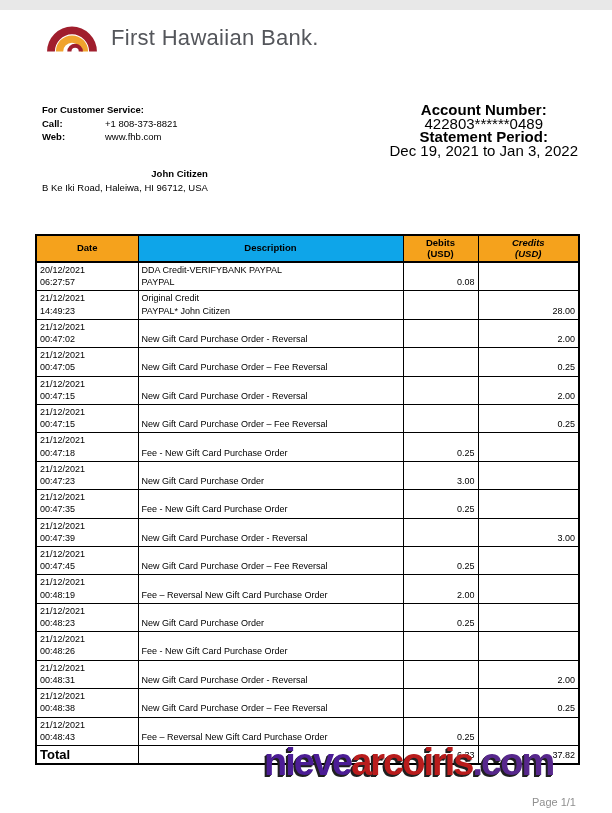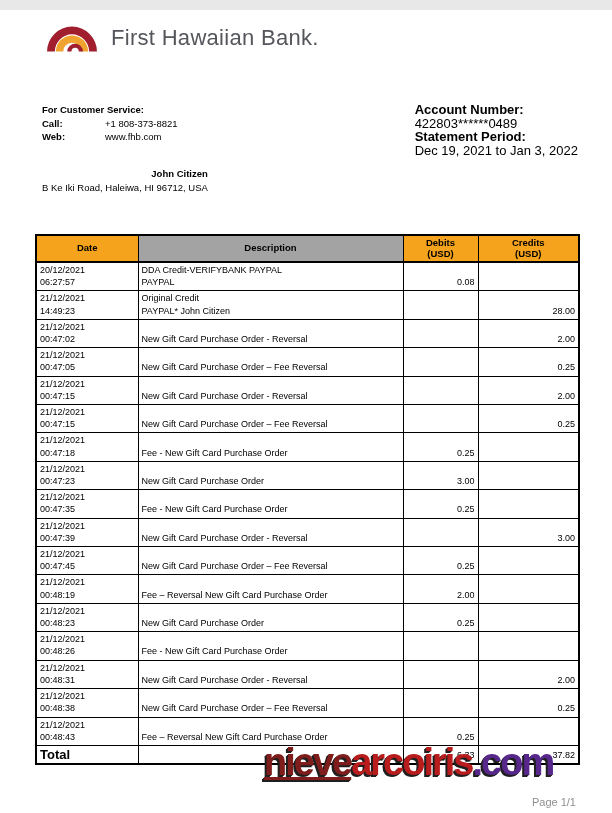--- a/index.html
+++ b/index.html
@@ -16,21 +16,21 @@
   .bank-name { font-size:22px; color:#54565B; letter-spacing:.3px; }
 
   
   .cs-block { position:absolute; top:93px; left:42px; font-size:9.5px; line-height:13.5px; }
   .cs-title { font-weight:bold; }
   .cs-row { display:flex; }
   .cs-label { font-weight:bold; width:63px; }
   .cs-value { }
 
   
-  .acct-block { position:absolute; top:93px; right:34px; text-align:left; font-size:13px; line-height:13.5px; }
+  .acct-block { position:absolute; top:93px; right:34px; text-align:center; font-size:15px; line-height:13.5px; }
   .acct-label { font-weight:bold; }
 
   
   .cust-block { position:absolute; top:157px; left:42px; font-size:9.5px; line-height:13.5px; }
   .cust-name { font-weight:bold;text-align:right; }
 
   
   .stmt-table {
     position:absolute; top:224px; left:35px; width:543px;
     border-collapse:collapse; table-layout:fixed; border:2px solid #000;
@@ -104,28 +104,28 @@
       <col style="width:102px">
         <col style="width:265px">
         <col style="width:75px">
         <col style="width:101px">
     </colgroup>
     <thead>
       <tr>
           <th style="background: rgb(245, 162, 28);">
             <div>Date</div>
           </th>
-          <th style="background: #a3a3a3;">
+          <th style="background: #0ea5e9;">
             <div>Description</div>
           </th>
           <th style="background: rgb(245, 162, 28);">
             <div>Debits</div>
             <div>(USD)</div>
           </th>
-          <th style="background: rgb(245, 162, 28);">
+          <th style="background: rgb(245, 162, 28); font-style: italic;">
             <div>Credits</div>
             <div>(USD)</div>
           </th>
         </tr>
     </thead>
     <tbody>
         <tr>
           <td class="col-date">
             <div>20/12/2021</div>
             <div>06:27:57</div>
@@ -318,17 +318,17 @@
     <tfoot>
       <tr class="total-row">
         <td class="total-label">Total</td>
         <td></td>
         <td class="col-amt">6.33</td>
         <td class="col-amt">37.82</td>
       </tr>
     </tfoot>
   </table>
 
-  <div class="watermark"><span style="color: #7f1d1d; text-decoration: underline;">nieve</span><span style="color: #b91c1c;">arcoiris</span><span style="color: rgb(87, 39, 140);">.com</span></div>
+  <div class="watermark"><span style="color: #4c1d95;">nieve</span><span style="color: #b91c1c;">arcoiris</span><span style="color: rgb(87, 39, 140);">.com</span></div>
 
   <div class="page-num">Page 1/1</div>
 
 </div>
 
 </body></html>

